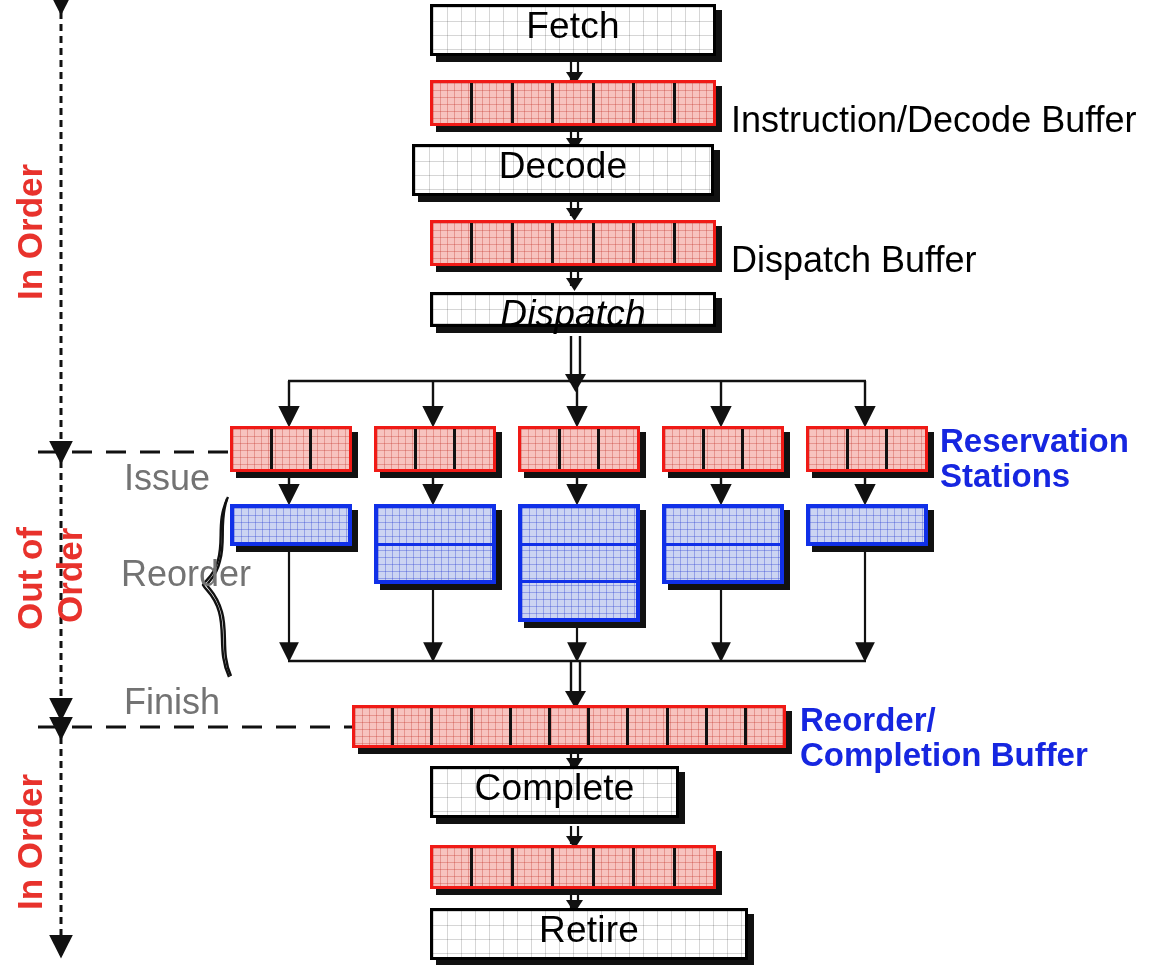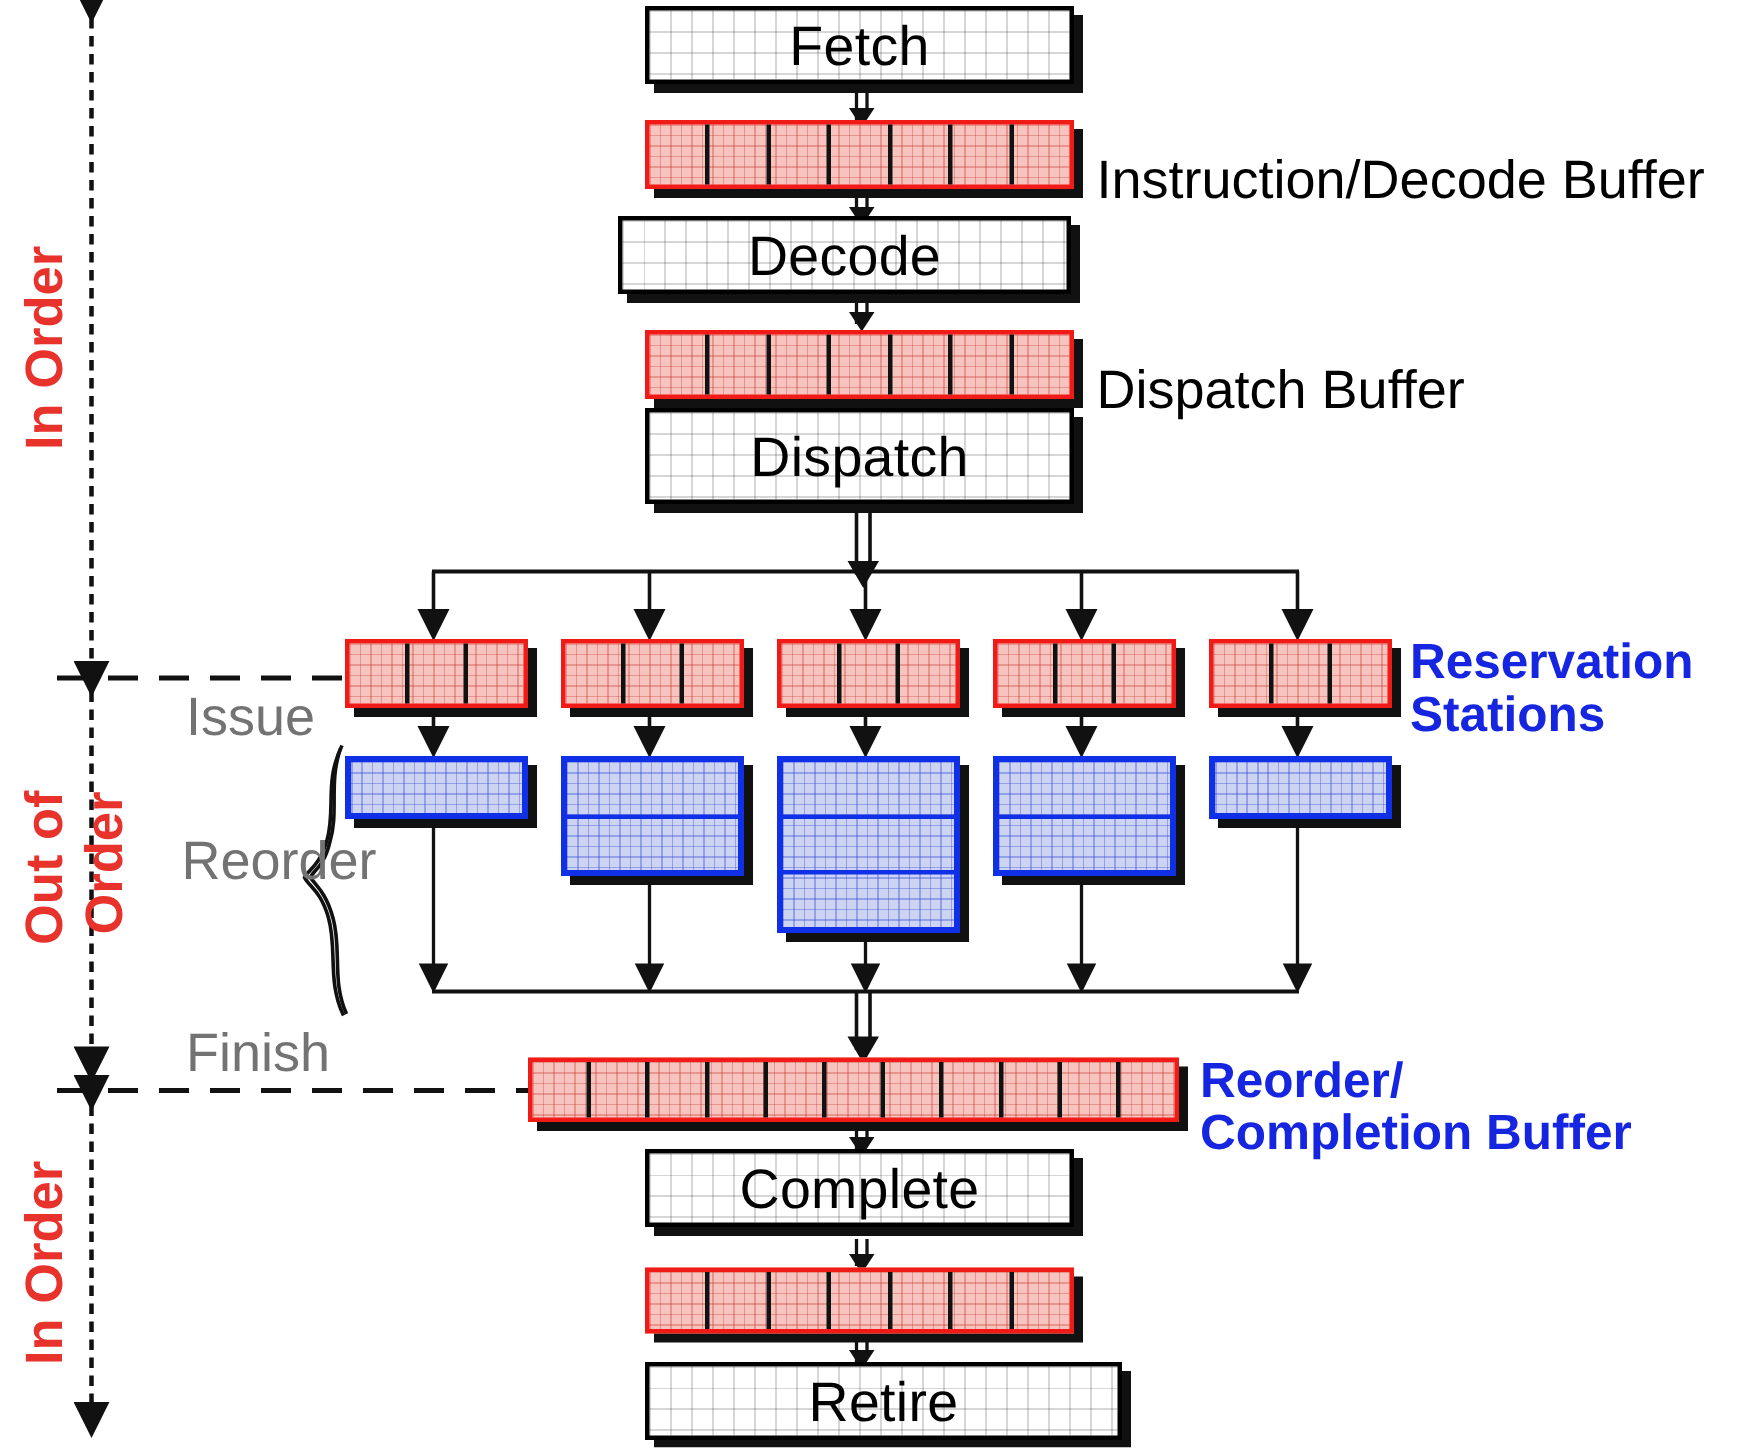--- a/index.html
+++ b/index.html
@@ -14,21 +14,21 @@
   .node{position:absolute;box-sizing:border-box;}
 
   
   .stagebox{
     border:3px solid #000;
     background:
       repeating-linear-gradient(to right,  rgba(0,0,0,.16) 0 1px, transparent 1px 14px),
       repeating-linear-gradient(to bottom, rgba(0,0,0,.16) 0 1px, transparent 1px 14px),
       #ffffff;
     box-shadow:6px 6px 0 0 #111;
-    display:flex;align-items:center;justify-content:center;
+    display:flex;justify-content:center;
     color:#000;
     font-size:37px;
     letter-spacing:.2px;
   }
   .stagebox .lbl{background:transparent;padding:0 6px;line-height:1;}
 
   
   .buffer{
     border:3px solid #f01a16;
     background:
@@ -208,21 +208,21 @@
     <span class="cell"></span>
     <span class="cell"></span>
     <span class="cell"></span>
     <span class="cell"></span>
     <span class="cell"></span>
     <span class="cell"></span>
     <span class="cell"></span>
   </div>
   <div class="rlabel" style="left:731px;top:220px;">Dispatch Buffer</div>
 
-  <div class="node stagebox" style="left:430px;top:272px;width:286px;height:64px;">
+  <div class="node stagebox" style="left:430px;top:292px;width:286px;height:35px;font-style:italic;">
     <span class="lbl">Dispatch</span>
   </div>
 
   <div class="node buffer" style="left:230px;top:426px;width:122px;height:46px;">
     <span class="cell"></span>
     <span class="cell"></span>
     <span class="cell"></span>
   </div>
   <div class="node buffer" style="left:374px;top:426px;width:122px;height:46px;">
     <span class="cell"></span>
@@ -277,21 +277,21 @@
     <span class="cell"></span>
     <span class="cell"></span>
     <span class="cell"></span>
     <span class="cell"></span>
     <span class="cell"></span>
     <span class="cell"></span>
   </div>
   <div class="bluelabel" style="left:800px;top:703px;">Reorder/
 Completion Buffer</div>
 
-  <div class="node stagebox" style="left:430px;top:766px;width:286px;height:52px;">
+  <div class="node stagebox" style="left:430px;top:766px;width:249px;height:52px;">
     <span class="lbl">Complete</span>
   </div>
 
   <div class="node buffer" style="left:430px;top:845px;width:286px;height:44px;">
     <span class="cell"></span>
     <span class="cell"></span>
     <span class="cell"></span>
     <span class="cell"></span>
     <span class="cell"></span>
     <span class="cell"></span>

